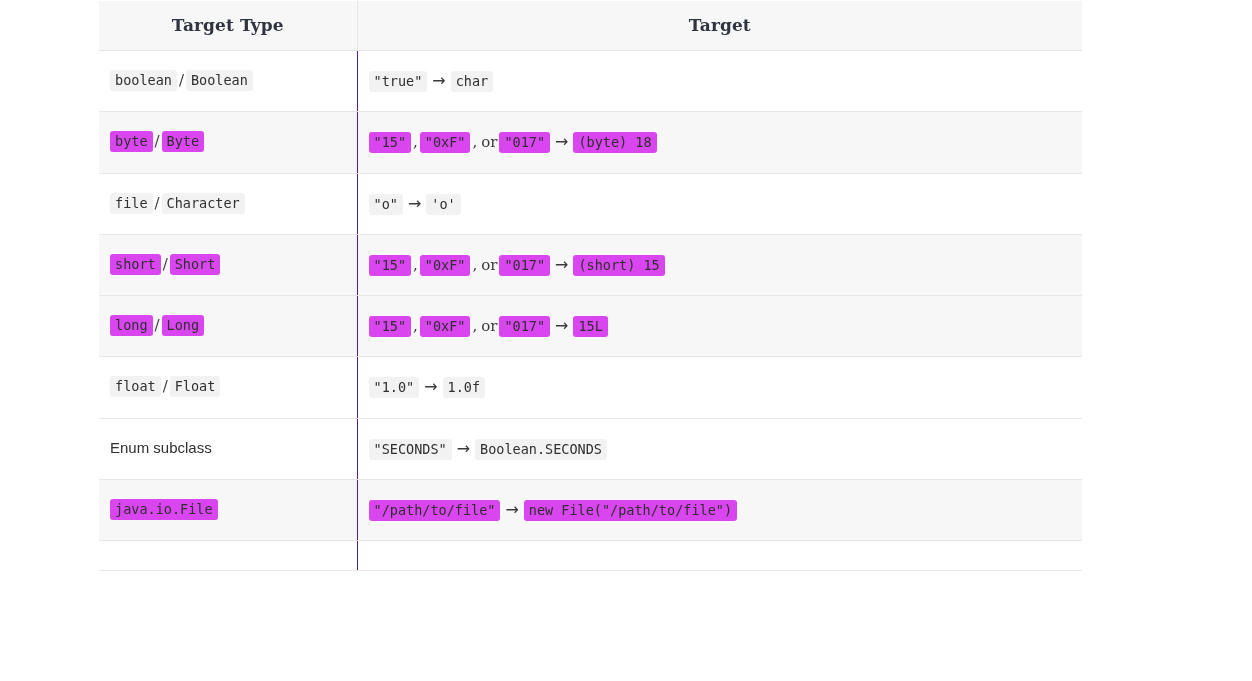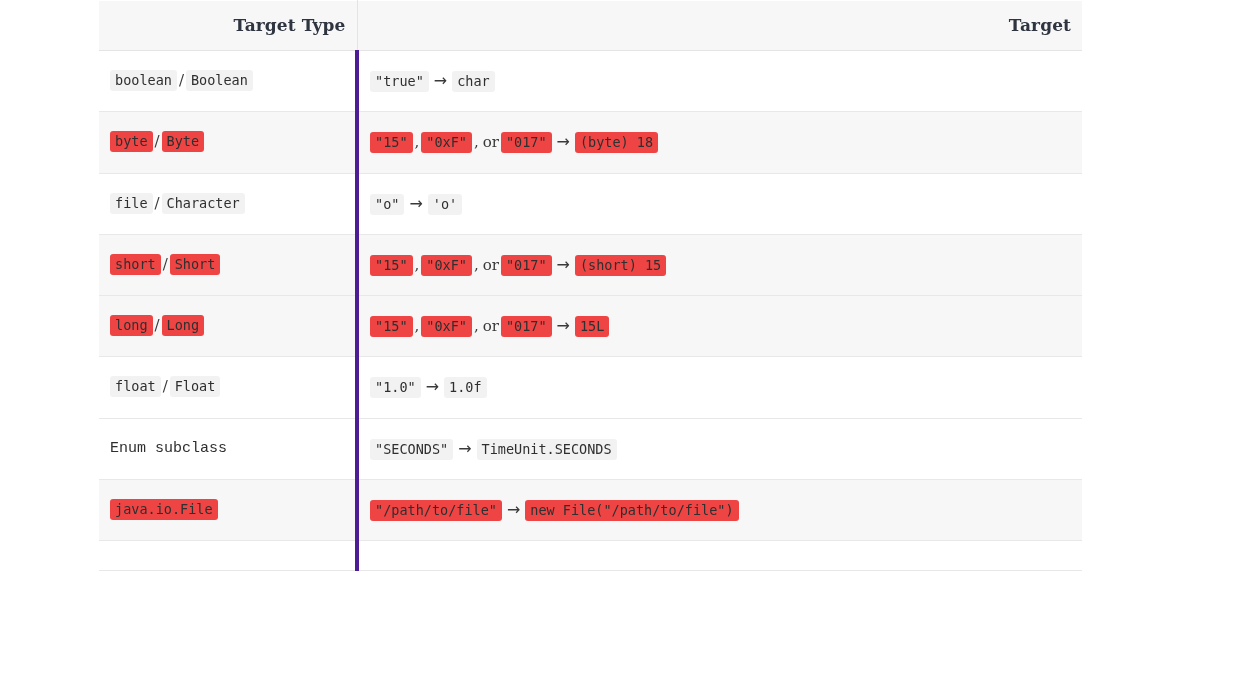--- a/index.html
+++ b/index.html
@@ -37,21 +37,21 @@
   }
 
   table.conv col.c1 { width: 258px; }
   table.conv col.c2 { width: 725px; }
 
   table.conv thead th {
     background: #f7f7f7;
     border-top: 1px solid #ffffff;
     border-bottom: 1px solid #e4e4e4;
     padding: 14px 11px 15px 11px;
-    text-align: right;
+    text-align: center;
     vertical-align: middle;
     font-family: "DejaVu Serif", "Liberation Serif", serif;
     font-weight: bold;
     font-size: 17px;
     color: #2e3440;
     letter-spacing: 0.1px;
     margin-top: 24px;
   }
   table.conv thead th.col-type {
     border-right: 1px solid #e4e4e4;
@@ -59,57 +59,57 @@
 
   table.conv tbody td {
     padding: 14px 11px 15px 11px;
     vertical-align: middle;
     border-bottom: 1px solid #e8e8e8;
     line-height: 1.95;
     font-size: 15px;
     color: #2f2f2f;
   }
   table.conv tbody td.col-type {
-    border-right: 4px solid #4c1d95;
+    border-right: 1px solid #4c1d95;
   }
 
   table.conv tbody tr.stripe td {
     background: #f7f7f7;
   }
   table.conv tbody tr.plain td {
     background: #ffffff;
   }
 
   code, .code {
     font-family: "DejaVu Sans Mono", "Liberation Mono", monospace;
     font-size: 13.5px;
     background: #f2f2f2;
     border-radius: 3px;
     padding: 2px 5px 3px 5px;
     color: #2f2f2f;
     white-space: pre;
   }
   tr.stripe code, tr.stripe .code {
-    background: #ef4444;
+    background: #d946ef;
   }
 
   .sep {
     font-family: "DejaVu Serif", "Liberation Serif", serif;
     font-size: 15px;
     color: #3a3a3a;
     padding: 0 2px;
   }
   .arrow {
     font-family: "DejaVu Sans", "Liberation Sans", sans-serif;
     font-size: 16px;
     color: #3a3a3a;
     padding: 0 5px;
   }
   .plaintext {
-    font-family: Liberation Mono, monospace;
+    font-family: Liberation Sans, sans-serif;
     font-size: 15px;
     color: #2f2f2f;
   }
 </style>
 </head>
 <body>
 
 <div class="page">
   <div class="table-wrap">
     <table class="conv">
@@ -143,21 +143,21 @@
           <tr class="stripe">
             <td class="col-type"><code>long</code><span class="sep">/</span><code>Long</code></td>
             <td class="col-example"><code>"15"</code><span class="sep">,</span><code>"0xF"</code><span class="sep">,</span><span class="sep">or</span><code>"017"</code><span class="arrow">→</span><code>15L</code></td>
           </tr>
           <tr class="plain">
             <td class="col-type"><code>float</code><span class="sep">/</span><code>Float</code></td>
             <td class="col-example"><code>"1.0"</code><span class="arrow">→</span><code>1.0f</code></td>
           </tr>
           <tr class="plain">
             <td class="col-type"><span class="plaintext">Enum subclass</span></td>
-            <td class="col-example"><code>"SECONDS"</code><span class="arrow">→</span><code>TimeUnit.SECONDS</code></td>
+            <td class="col-example"><code>"SECONDS"</code><span class="arrow">→</span><code>Boolean.SECONDS</code></td>
           </tr>
           <tr class="stripe">
             <td class="col-type"><code>java.io.File</code></td>
             <td class="col-example"><code>"/path/to/file"</code><span class="arrow">→</span><code>new File("/path/to/file")</code></td>
           </tr>
           <tr class="plain">
             <td class="col-type"></td>
             <td class="col-example"></td>
           </tr>
         </tbody>

